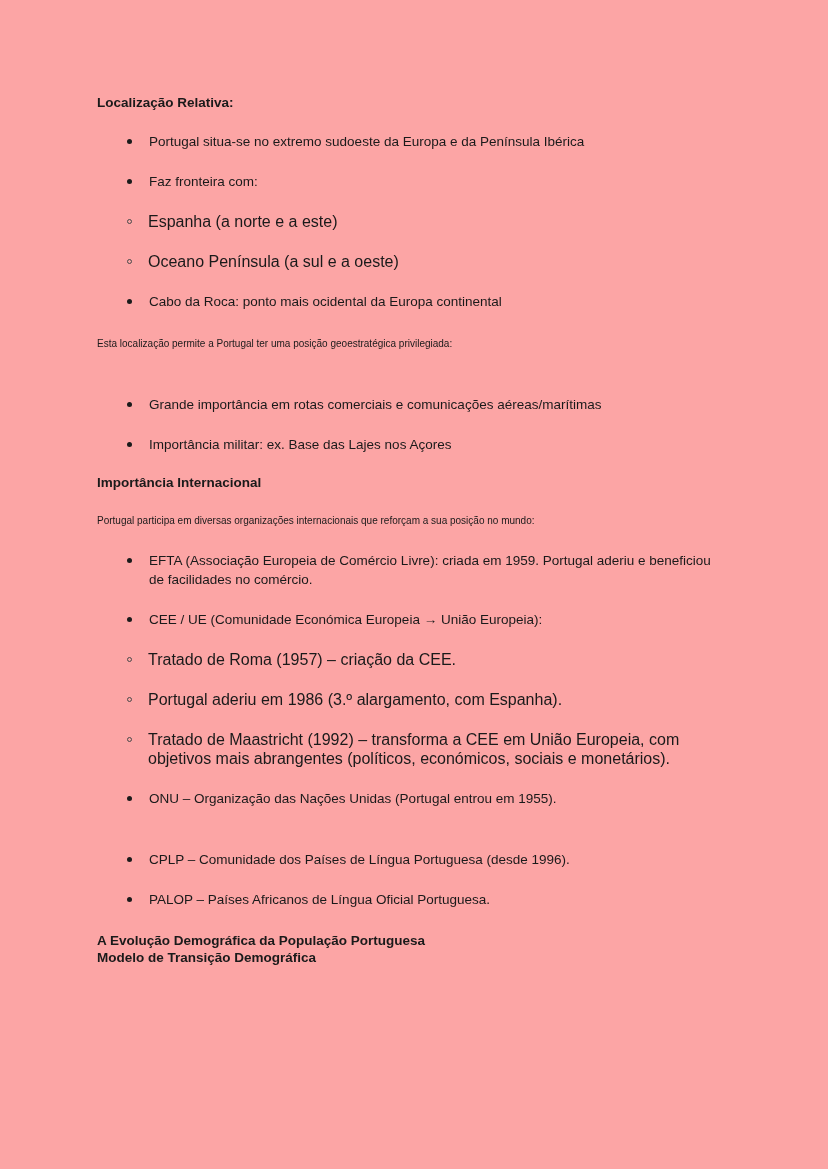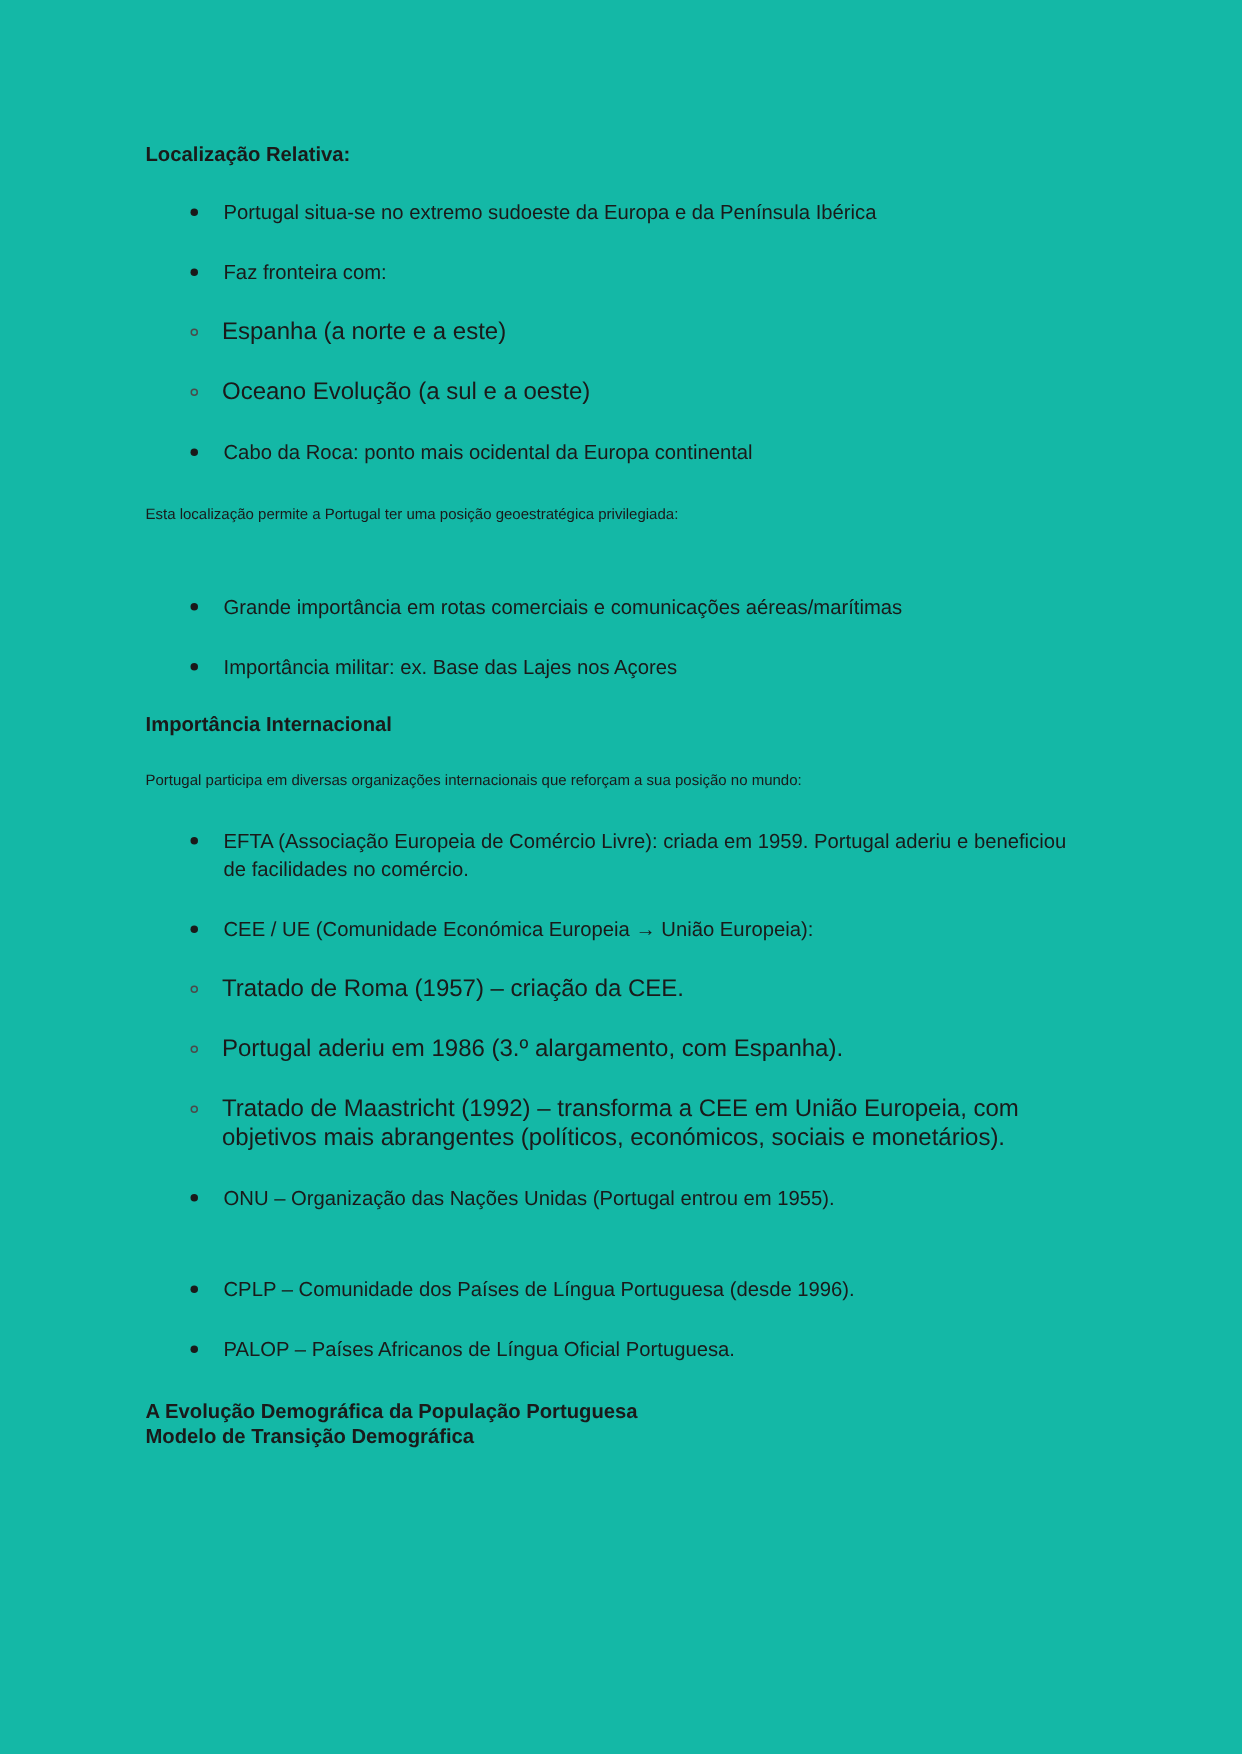--- a/index.html
+++ b/index.html
@@ -12,21 +12,21 @@
     height: 1169px;
     font-family: "Liberation Sans", sans-serif;
     color: #1a1a1a;
     -webkit-font-smoothing: antialiased;
   }
 
   .page {
     position: relative;
     width: 828px;
     height: 1169px;
-    background: #14b8a6;
+    background: #fca5a5;
     box-sizing: border-box;
     padding: 94px 100px 0 97px;
     overflow: hidden;
   }
 
   .doc {
     width: 630px;
   }
 
   
@@ -130,21 +130,21 @@
 
       <li>
         <ul class="lvl2">
           <li class="item">
             <span class="bullet"></span>
             <strong>Espanha</strong><span> (a norte e a este)</span>
           </li>
           <li class="gap-sub"></li>
           <li class="item">
             <span class="bullet"></span>
-            <strong>Oceano Evolução</strong><span> (a sul e a oeste)</span>
+            <strong>Oceano Península</strong><span> (a sul e a oeste)</span>
           </li>
         </ul>
       </li>
 
       <li class="gap-item"></li>
 
       <li class="item">
         <span class="bullet"></span>
         <strong>Cabo da Roca</strong><span>: ponto mais ocidental da Europa continental</span>
       </li>

